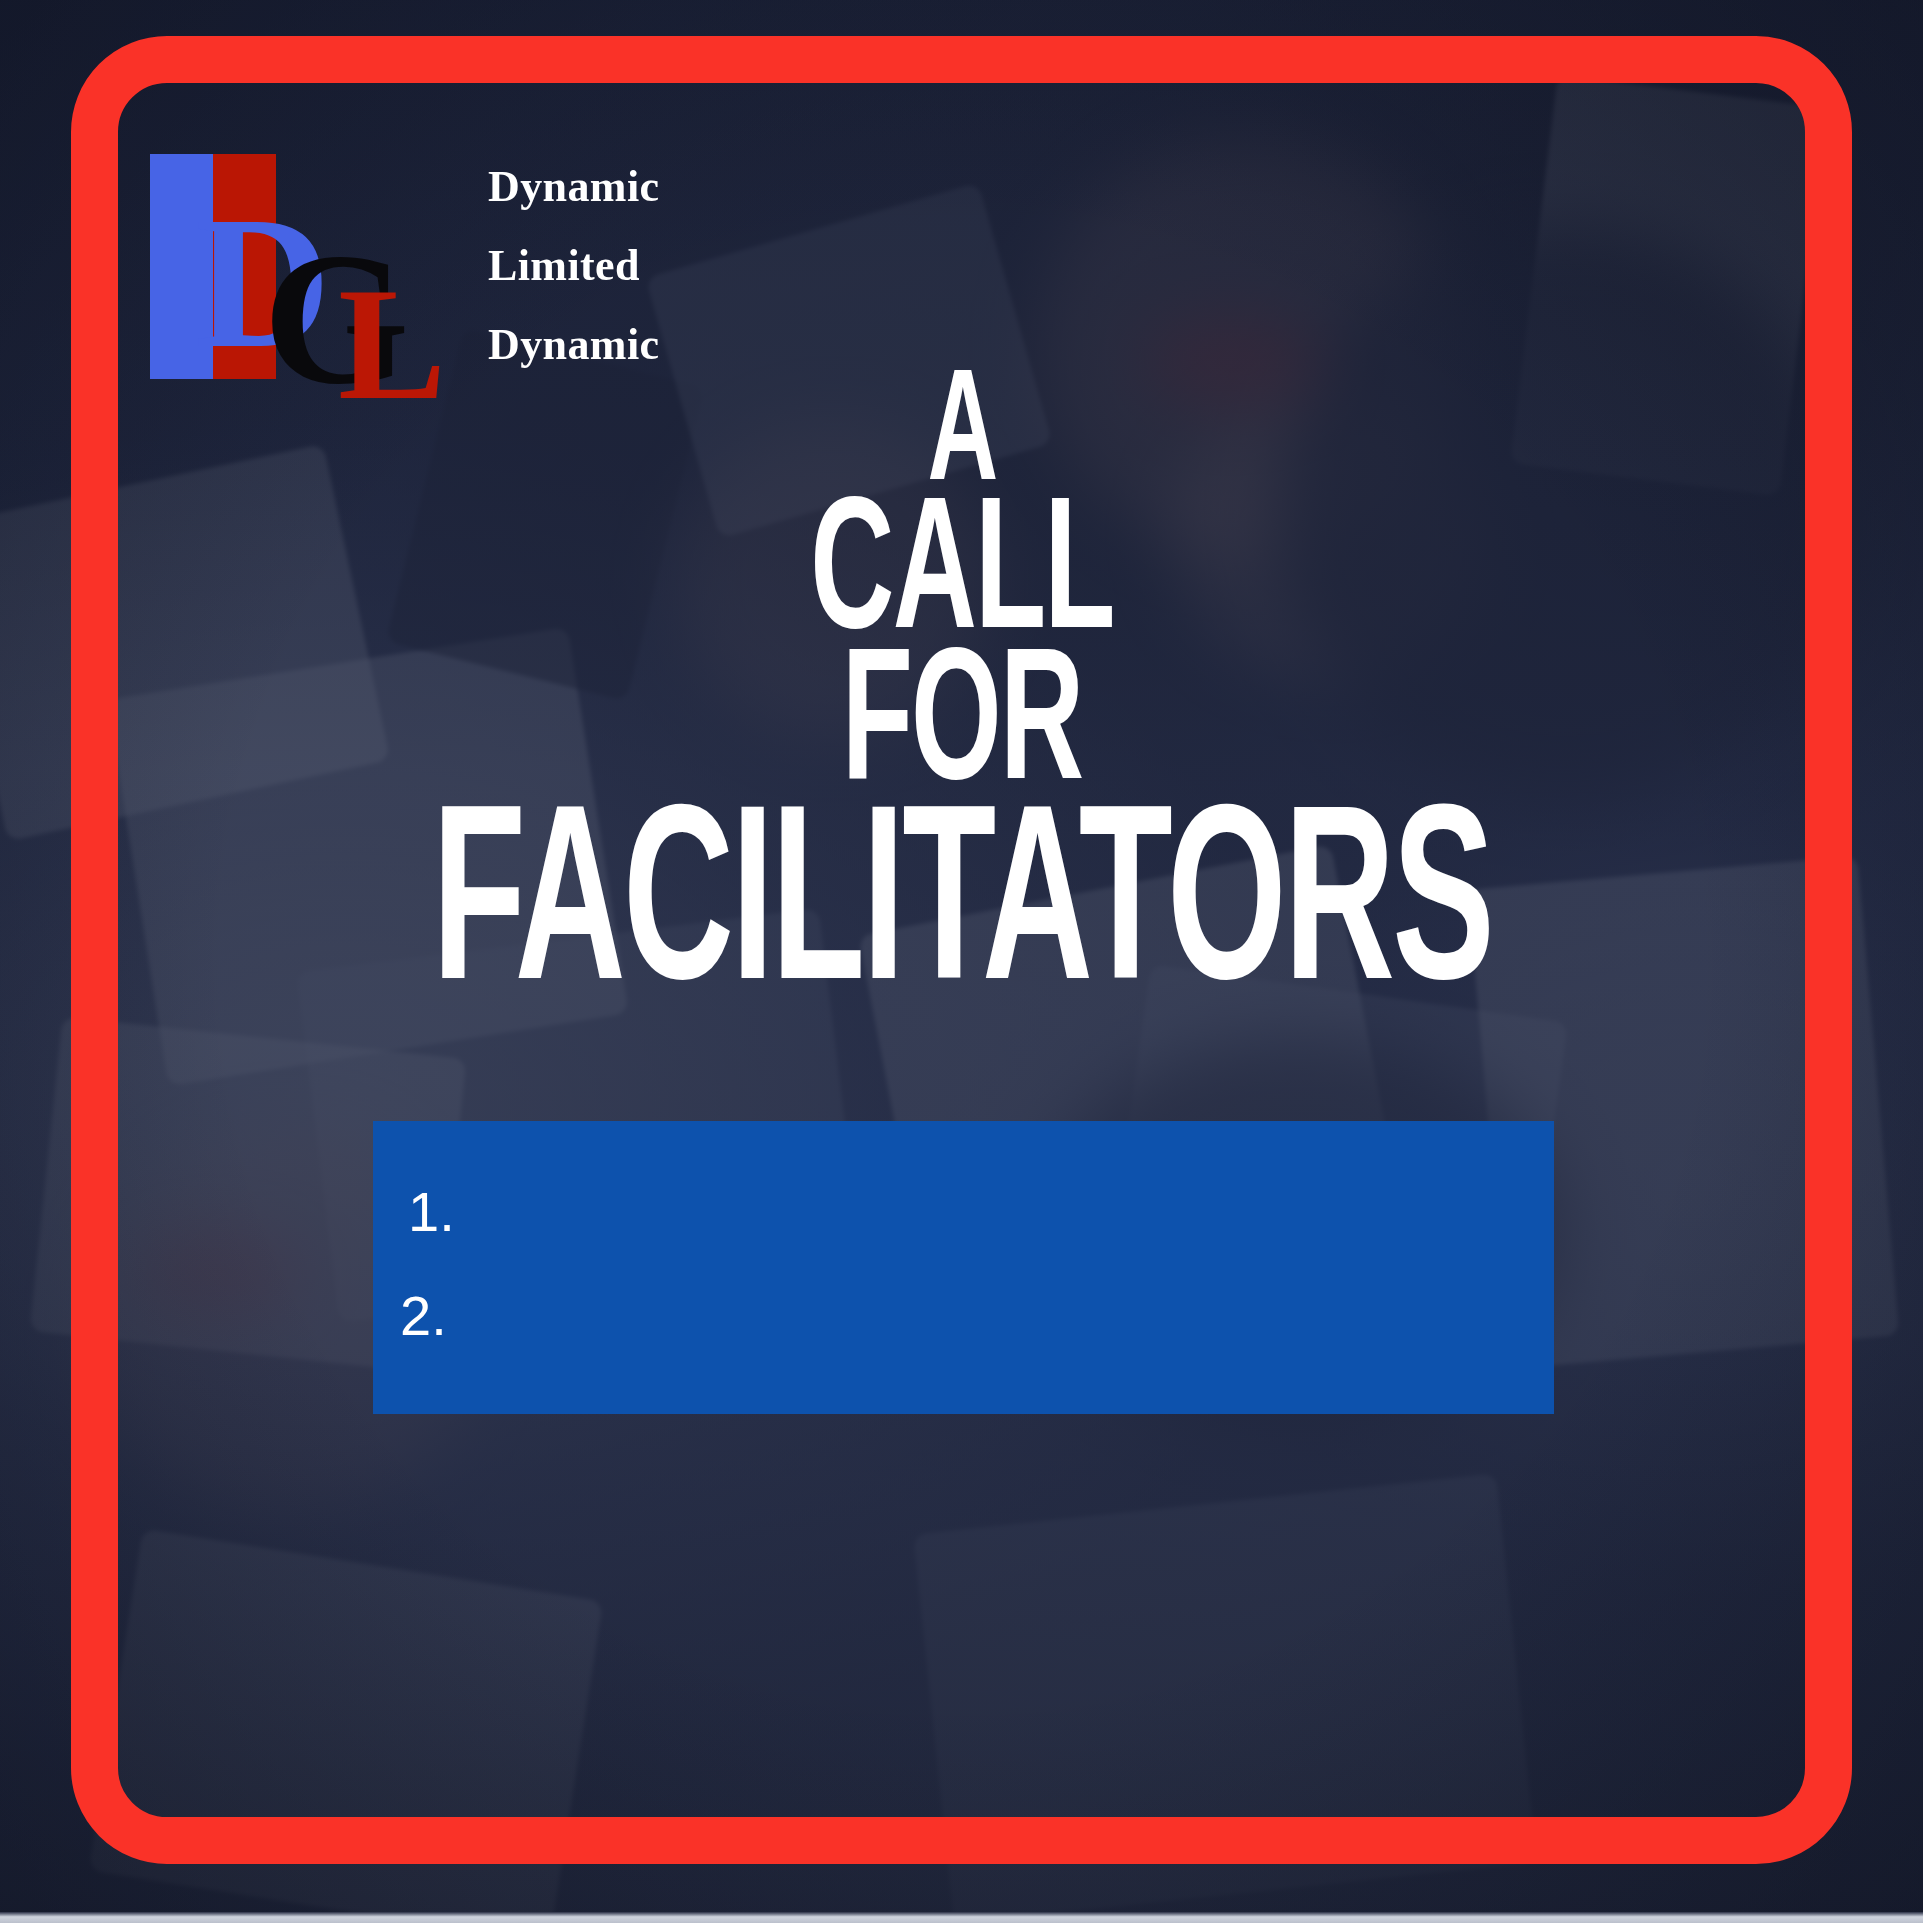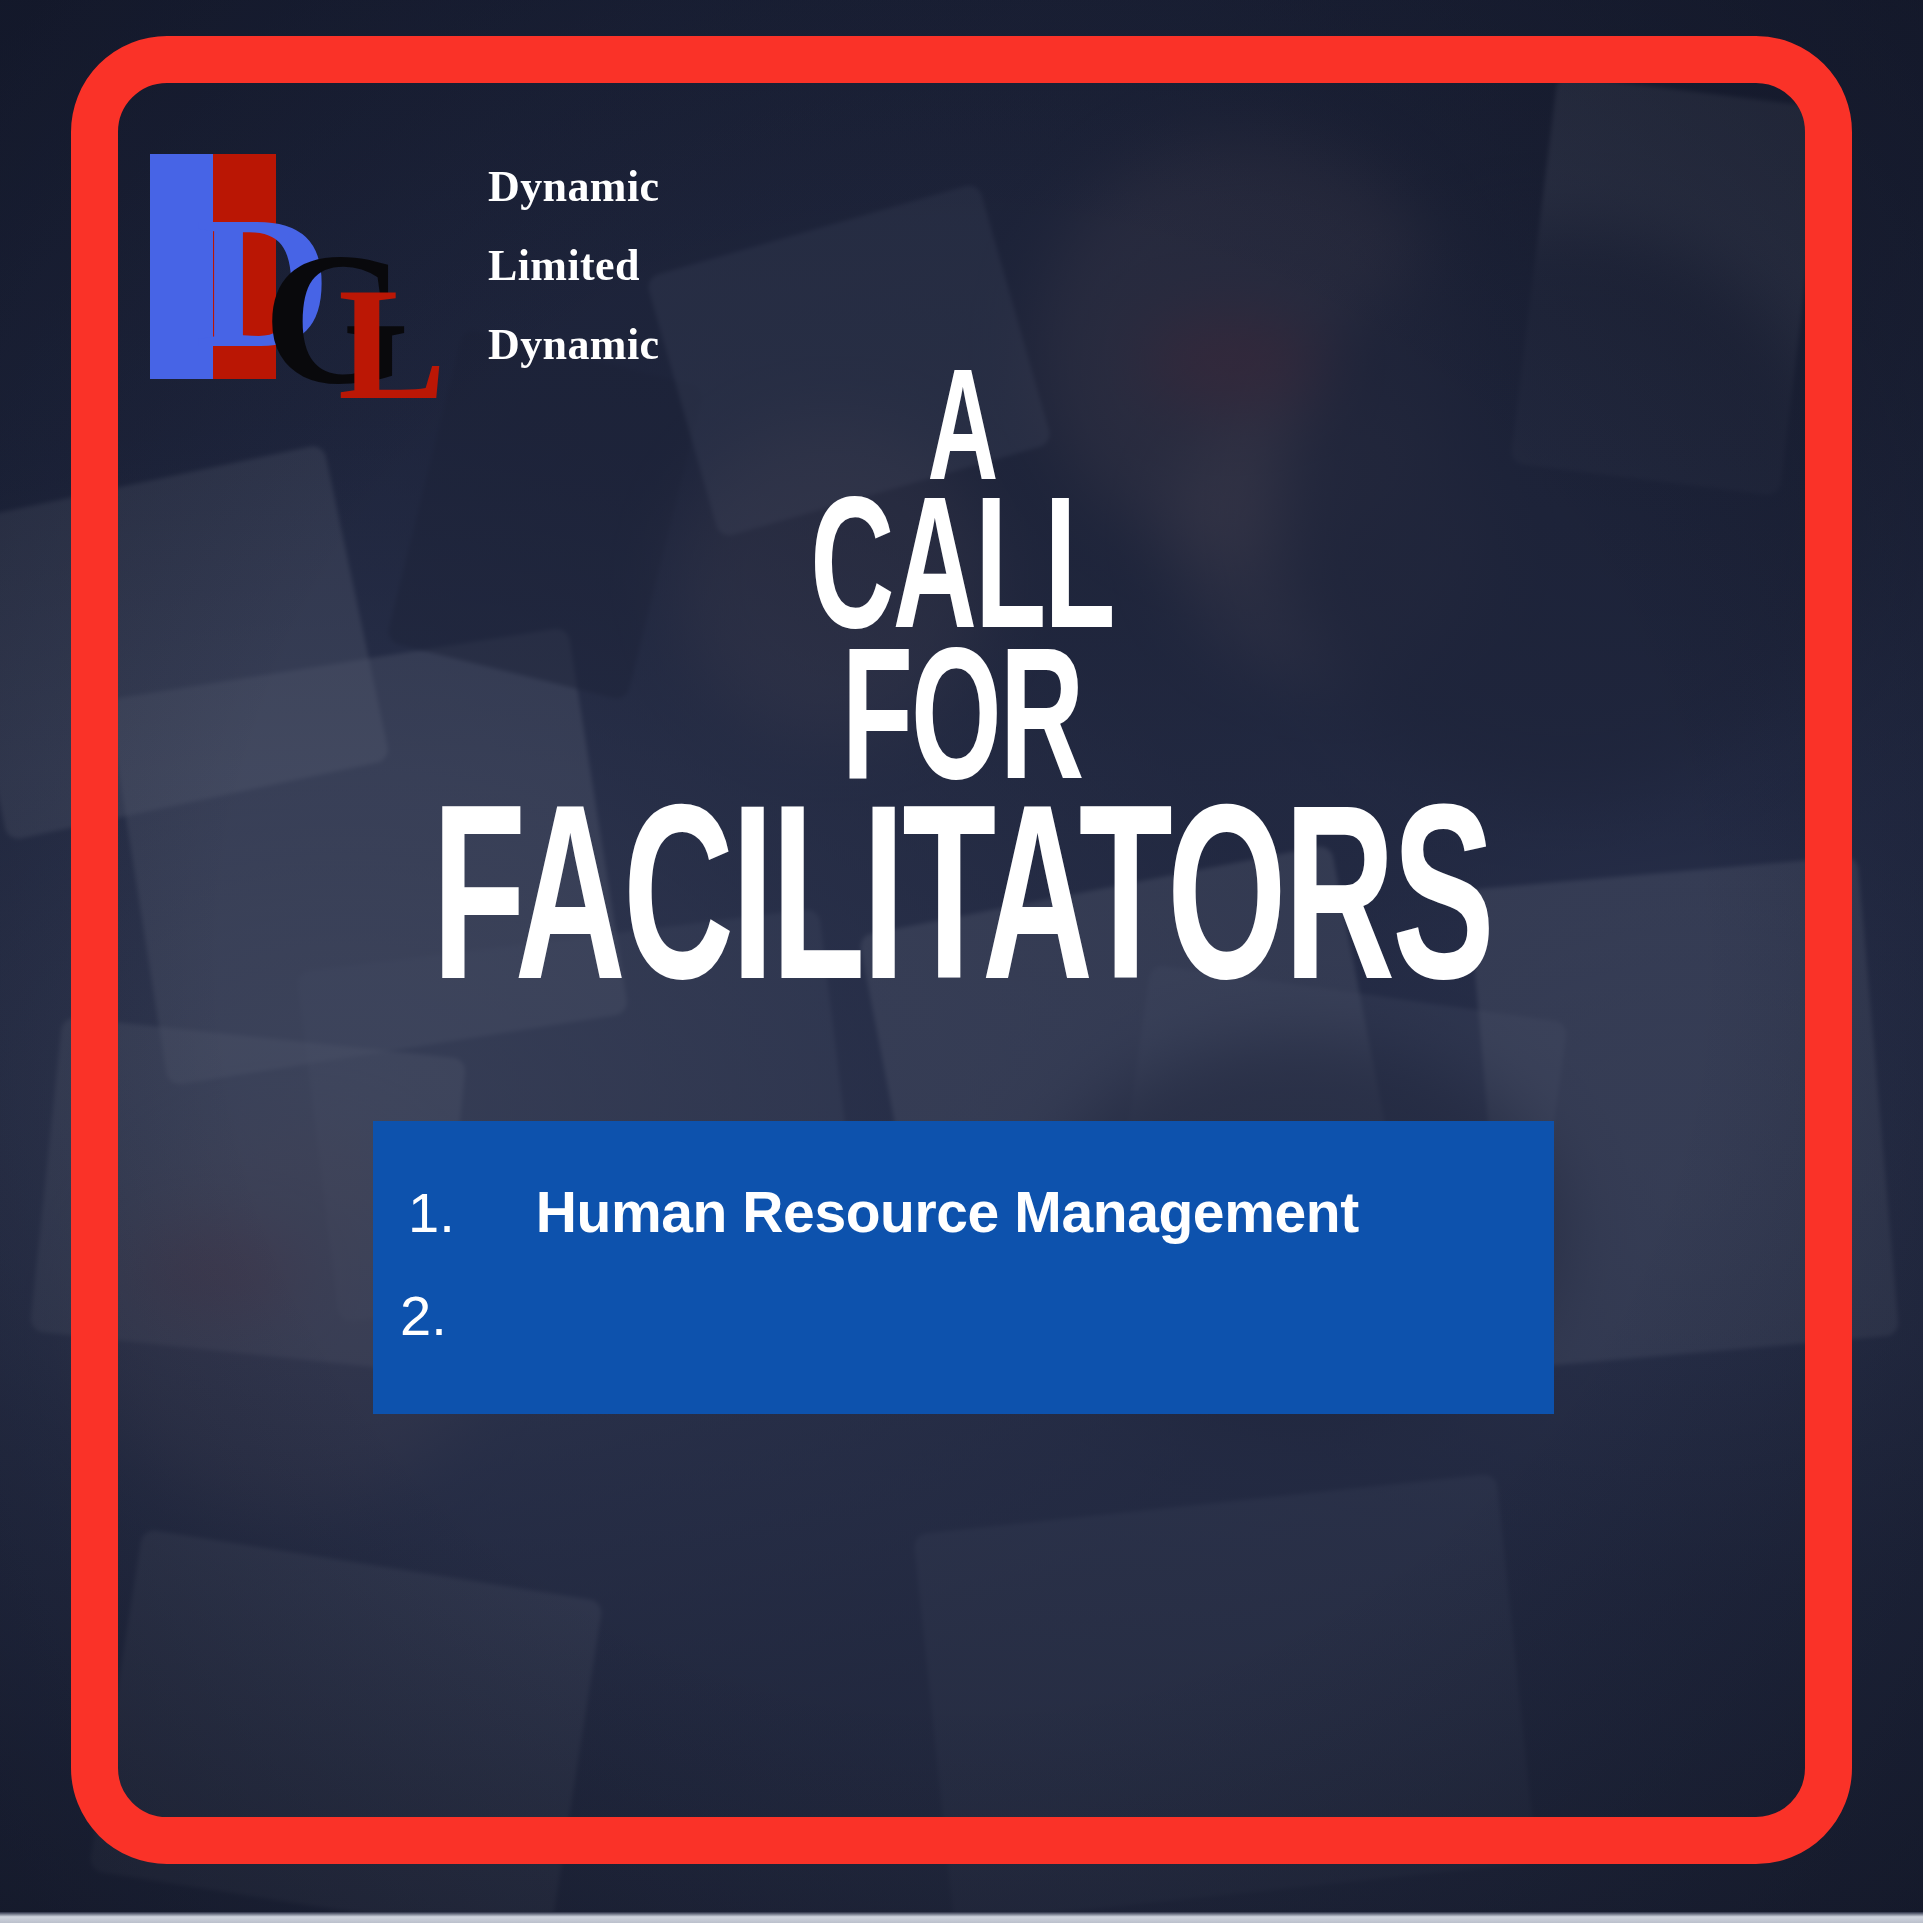--- a/index.html
+++ b/index.html
@@ -233,21 +233,20 @@
   <div id="headline">
     <span class="hl" id="hl-a">A</span>
     <span class="hl" id="hl-call">CALL</span>
     <span class="hl" id="hl-for">FOR</span>
     <span class="hl" id="hl-fac">FACILITATORS</span>
   </div>
 
   <div id="list-box">
     <div class="list-row" id="list-row-1">
       <span class="list-num">1.</span>
-      <span class="list-label">Human Resource Management</span>
     </div>
     <div class="list-row" id="list-row-2">
       <span class="list-num">2.</span>
     </div>
   </div>
 
 
   <div id="bottom-strip"></div>
 </div>
 

